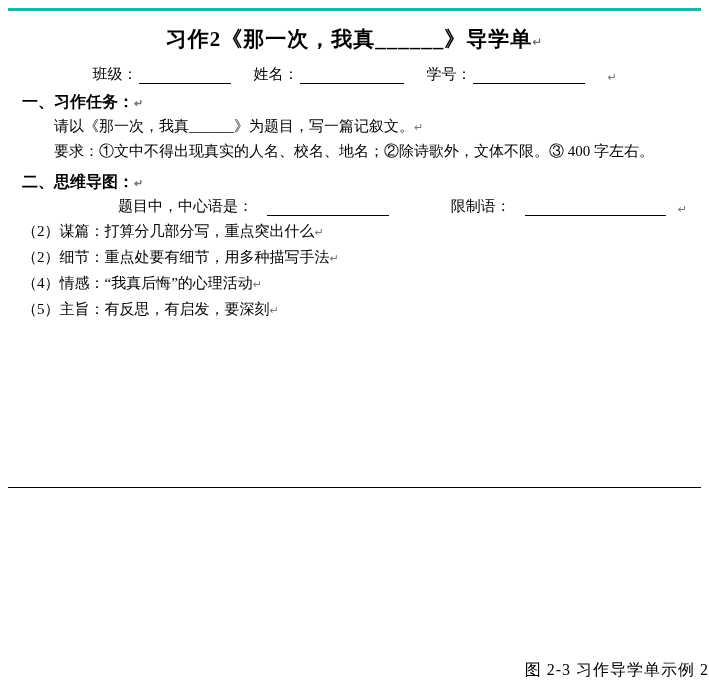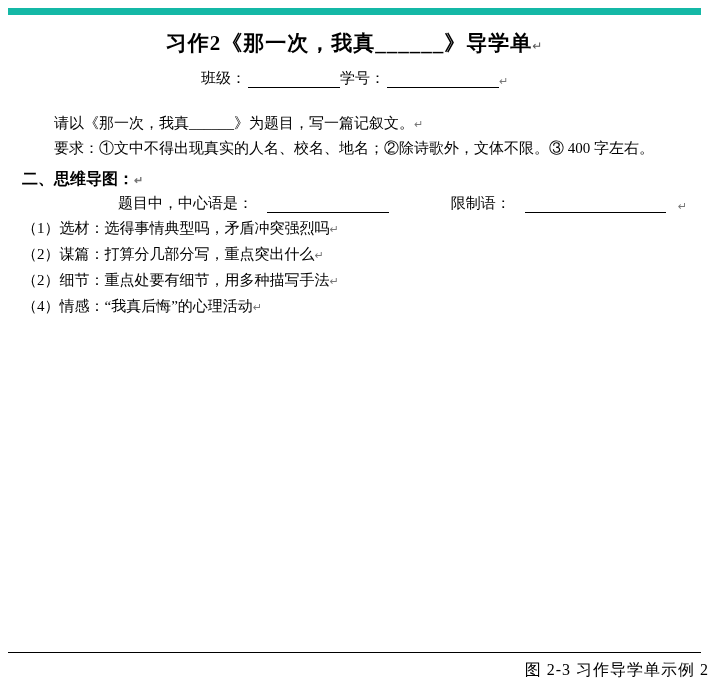--- a/index.html
+++ b/index.html
@@ -18,22 +18,22 @@
     position: relative;
     width: 709px;
     height: 693px;
     box-sizing: border-box;
   }
   .doc-box {
     position: absolute;
     left: 8px;
     top: 8px;
     width: 693px;
-    height: 645px;
-    border-top: 7px solid #14b8a6;
+    height: 480px;
+    border-top: 3px solid #14b8a6;
     border-bottom: 1px solid #000;
     box-sizing: border-box;
     padding: 6px 14px 4px 14px;
   }
   .title {
     text-align: center;
     font-size: 21px;
     font-weight: bold;
     letter-spacing: 1px;
     margin: 8px 0 2px 0;
@@ -42,22 +42,22 @@
   .title .pilcrow {
     font-weight: normal;
     font-size: 12px;
     color: #555;
   }
   .fields-row {
     display: flex;
     justify-content: center;
     align-items: flex-end;
     font-size: 15px;
-    margin: 12px 0 24px 0;
-    gap: 0;
+    margin: 12px 0 2px 0;
+    gap: 22px;
   }
   .field {
     display: flex;
     align-items: flex-end;
     white-space: nowrap;
   }
   .field .lbl { font-size: 15px; }
   .blank-line {
     display: inline-block;
     border-bottom: 1px solid #000;
@@ -120,26 +120,33 @@
     <div class="title">
       <span>习作2《那一次，我真______》导学单</span><span class="pilcrow">↵</span>
     </div>
 
     <div class="fields-row">
       <span class="field">
         <span class="lbl">班级：</span>
         <span class="blank-line w90"></span>
       </span>
       <span class="field">
+        <span class="lbl">姓名：</span>
+        <span class="blank-line w100"></span>
+      </span>
+      <span class="field">
         <span class="lbl">学号：</span>
         <span class="blank-line w110"></span>
       </span>
       <span class="pilcrow">↵</span>
     </div>
 
+    <div class="sect">
+      <span>一、习作任务：</span><span class="pilcrow">↵</span>
+    </div>
 
     <div class="para indent2">
       <span>请以《那一次，我真______》为题目，写一篇记叙文。</span><span class="pilcrow">↵</span>
     </div>
 
     <div class="para">
       <span style="padding-left:32px;display:inline-block"></span><span>要求：①文中不得出现真实的人名、校名、地名；②除诗歌外，文体不限。③ 400 字左右。</span>
     </div>
 
     <div class="sect">
@@ -153,30 +160,30 @@
       <span class="sp"></span>
       <span>限制语：</span>
       <span class="blank-line w150"></span>
       <span class="pilcrow">↵</span>
     </div>
 
 
 
     <div class="numlist">
       <div class="para">
-        <span>（1）选材：选得事情典型吗，矛盾冲突强烈吗</span><span class="pilcrow">↵</span>
-      </div>
-      <div class="para">
         <span>（2）谋篇：打算分几部分写，重点突出什么</span><span class="pilcrow">↵</span>
       </div>
       <div class="para">
         <span>（2）细节：重点处要有细节，用多种描写手法</span><span class="pilcrow">↵</span>
       </div>
       <div class="para">
         <span>（4）情感：“我真后悔”的心理活动</span><span class="pilcrow">↵</span>
+      </div>
+      <div class="para">
+        <span>（5）主旨：有反思，有启发，要深刻</span><span class="pilcrow">↵</span>
       </div>
     </div>
 
   </div>
 
   <div class="caption">图 2-3   习作导学单示例 2</div>
 
 </div>
 
 </body></html>

